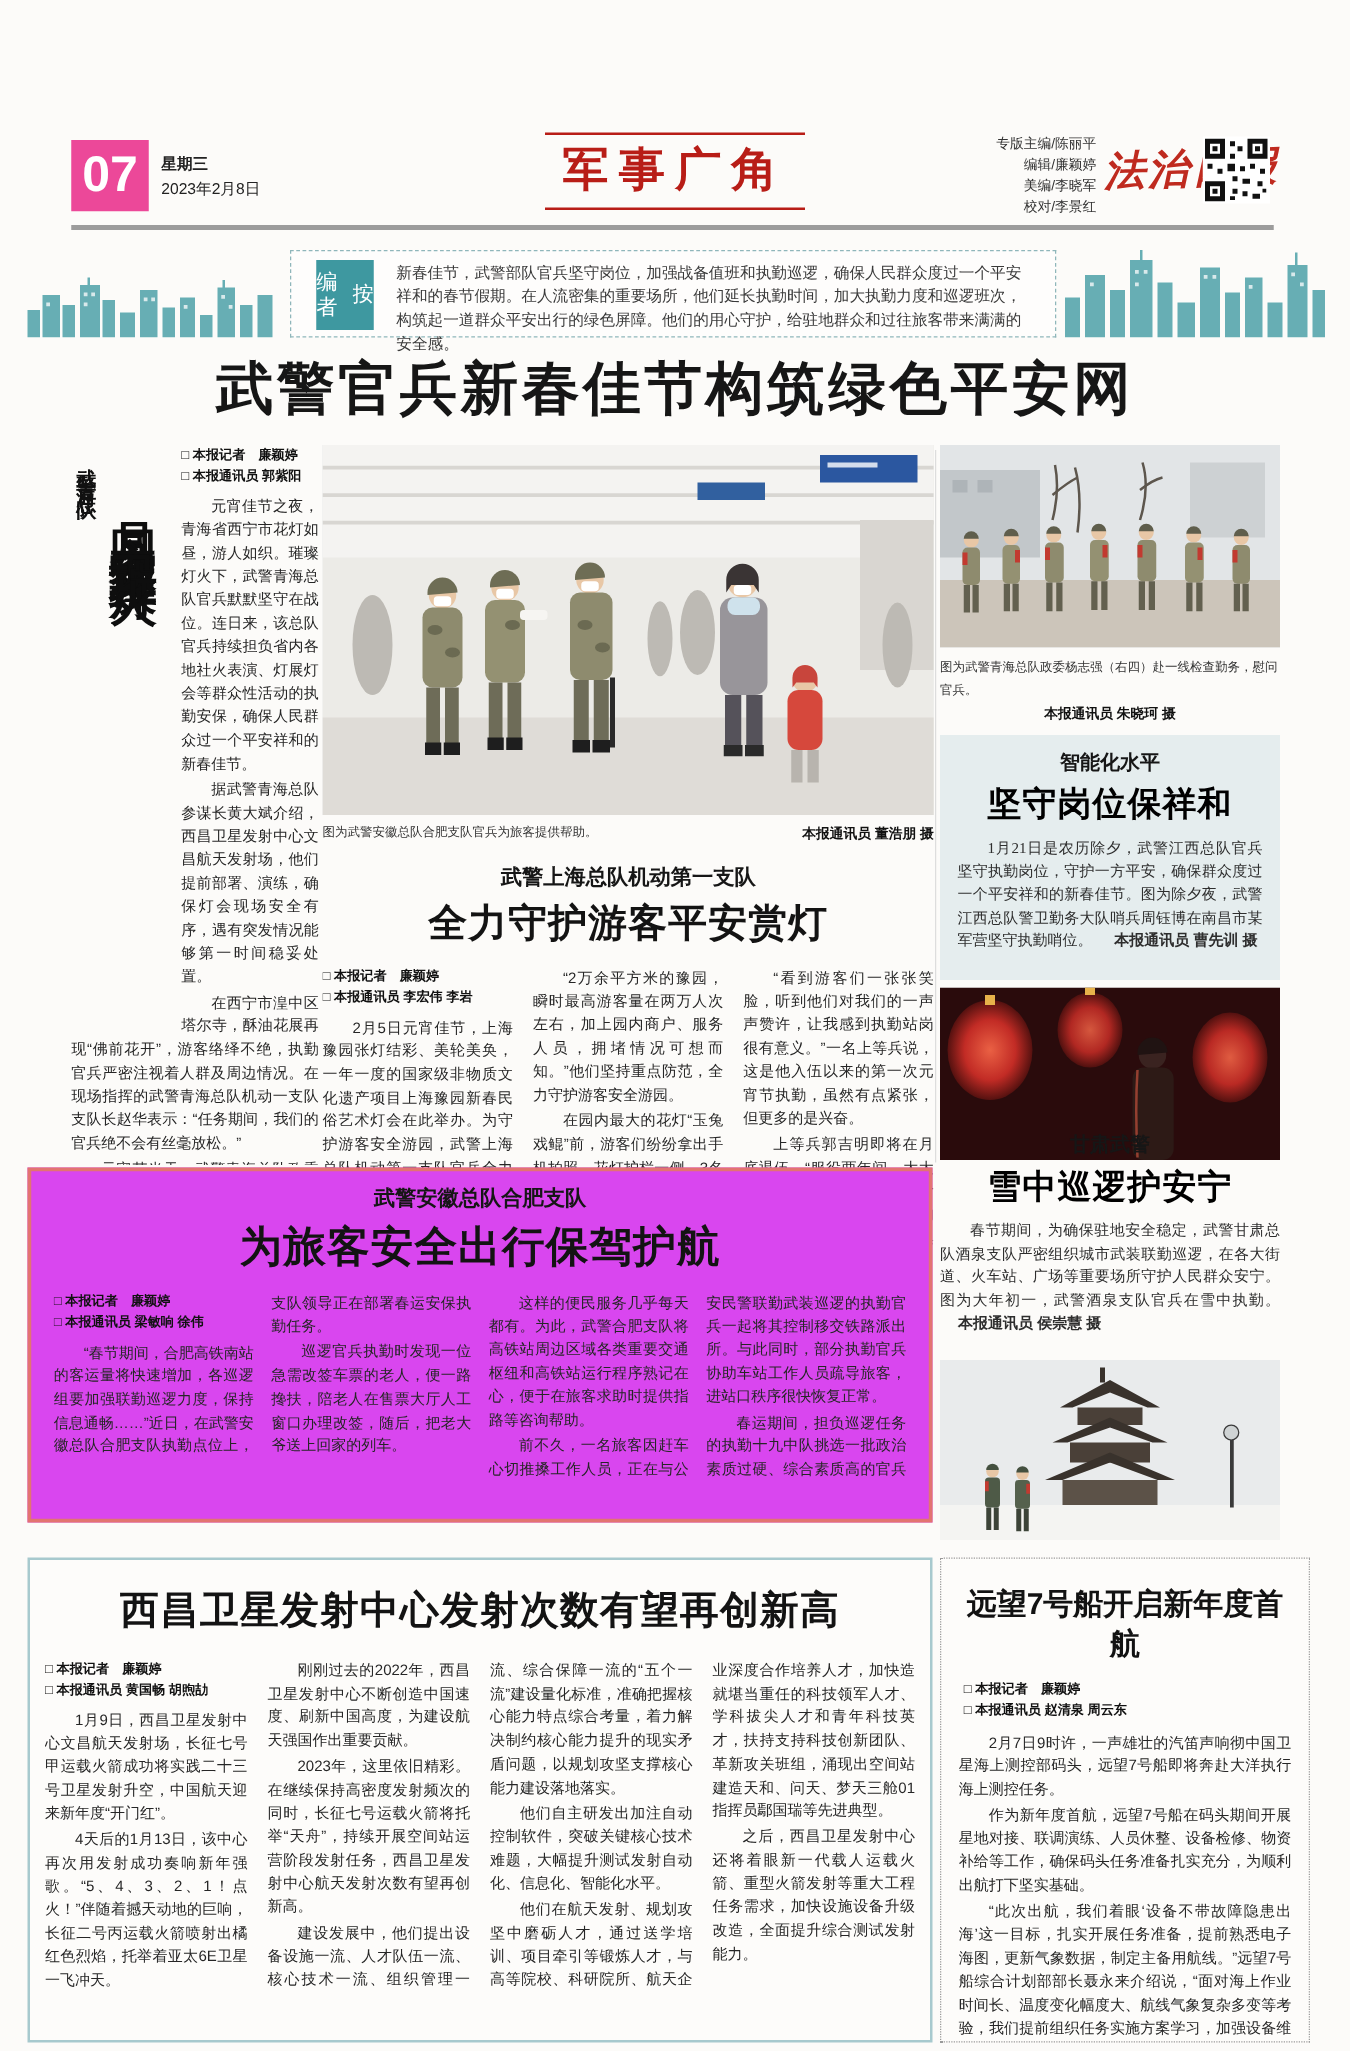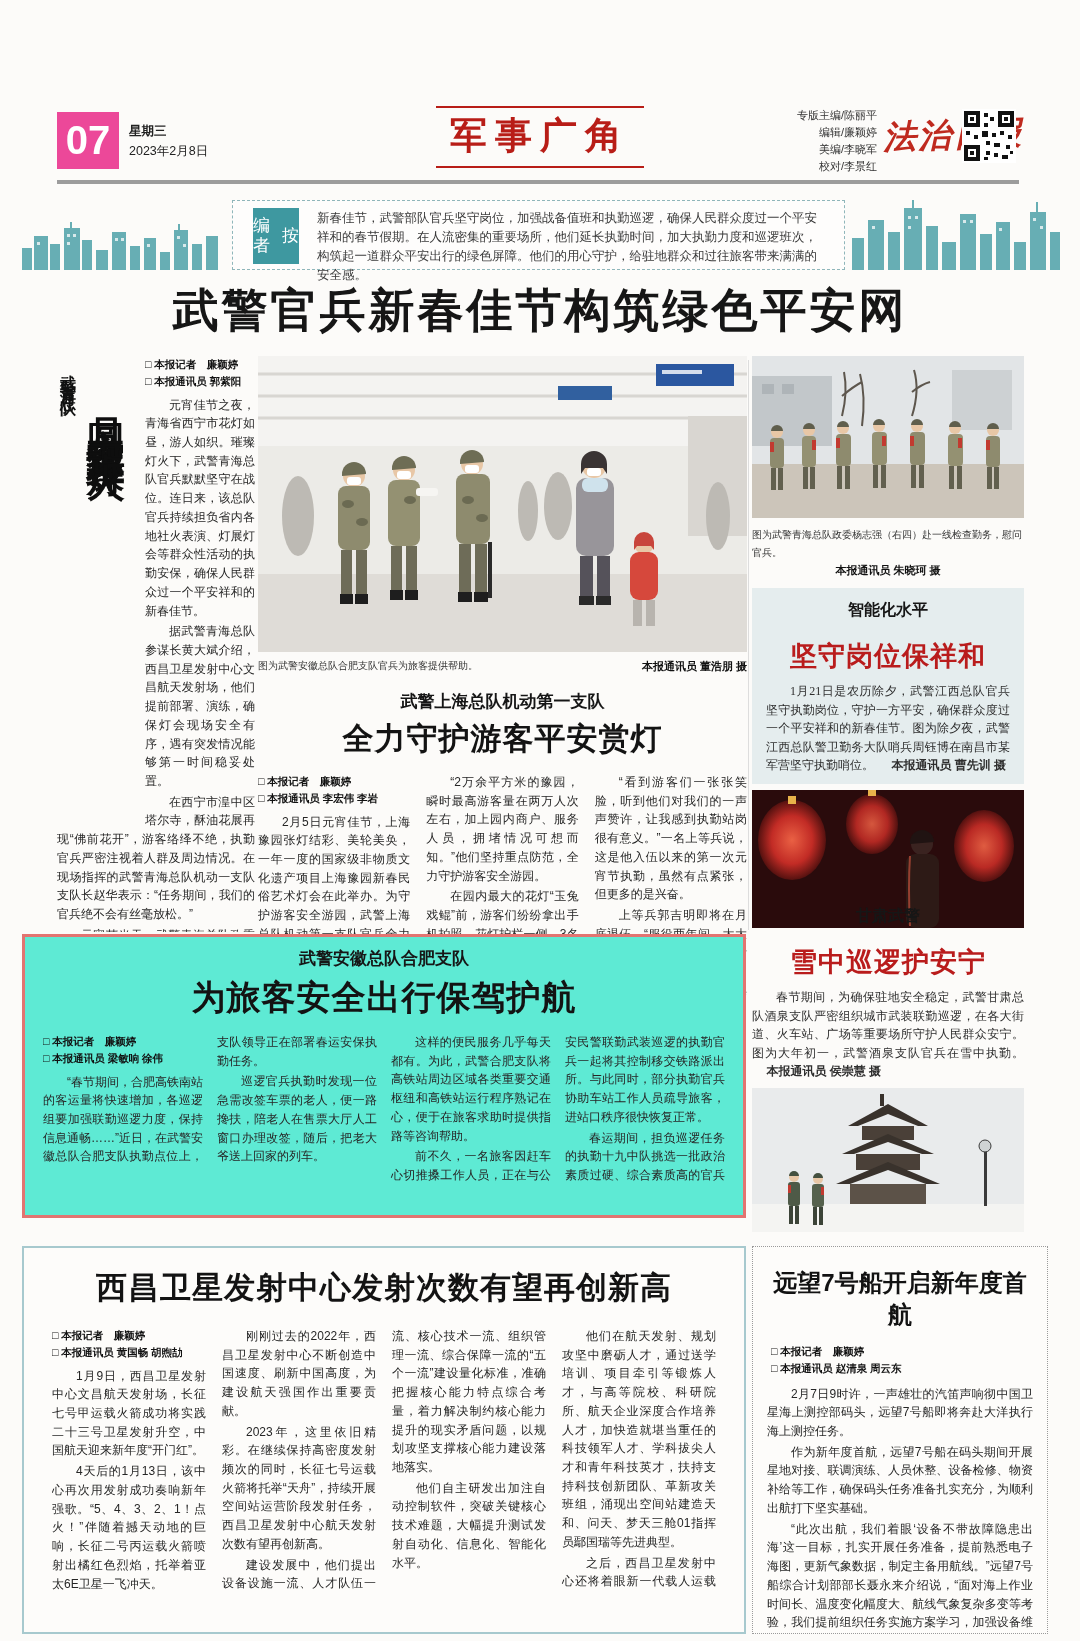--- a/index.html
+++ b/index.html
@@ -57,34 +57,34 @@
   .sh{position:absolute;left:258px;top:690px;width:489px;}
   .kicker-c{text-align:center;font-size:17px;font-weight:800;color:#161616;}
   .headline-c{text-align:center;font-size:31px;font-weight:800;color:#131313;margin-top:5px;letter-spacing:1px;}
   .sh-cols{margin-top:13px;column-count:3;column-gap:16px;height:228px;overflow:hidden;}
 
   
   .r-cap{position:absolute;left:752px;top:524px;width:272px;}
   .r-cap .credit{display:block;text-align:center;margin-top:3px;}
   .jx{position:absolute;left:752px;top:588px;width:272px;height:196px;background:#e5edee;padding:12px 14px;}
   .pn-head{text-align:center;font-size:16px;font-weight:800;color:#161616;}
-  .pn-title{text-align:center;font-size:27px;font-weight:800;color:#b91c1c;margin-top:17px;letter-spacing:1px;}
+  .pn-title{text-align:center;font-size:27px;font-weight:800;color:#000000;margin-top:4px;letter-spacing:1px;}
   .pn-text{font-family:"Liberation Serif",serif;font-size:12px;line-height:1.55;text-align:justify;
           text-indent:2em;margin:8px 0 0;color:#2e2e2e;}
   .inline-credit{font-weight:700;font-family:"Liberation Sans",sans-serif;margin-left:1.2em;white-space:nowrap;}
   .gs{position:absolute;left:752px;top:906px;width:272px;}
 
   
-  .ah{position:absolute;left:22px;top:934px;width:724px;height:284px;border:3px solid #e27471;background:#5eead4;
+  .ah{position:absolute;left:22px;top:934px;width:724px;height:284px;border:3px solid #e27471;background:#d946ef;
           padding:10px 18px;}
   .ah-cols{margin-top:12px;column-count:4;column-gap:14px;height:168px;overflow:hidden;}
 
   
   .xc{position:absolute;left:22px;top:1246px;width:724px;height:388px;border:2px solid #a7c9ce;background:#fdfcfa;
-          padding:14px 28px;}
+          padding:14px 12px;}
   .xc-cols{margin-top:18px;column-count:4;column-gap:16px;height:278px;overflow:hidden;}
 
   
   .yw{position:absolute;left:752px;top:1246px;width:296px;height:388px;border:1px dotted #9a9a9a;background:#fdfcfa;
           padding:12px 14px;overflow:hidden;}
   .yw-title{text-align:center;font-size:24px;font-weight:800;color:#121212;margin-top:8px;}
   .yw .byline{margin:12px 0 8px 4px;}
 
   .v-divider{position:absolute;left:748px;top:360px;width:1px;height:570px;background:#ddd;}
 </style>

